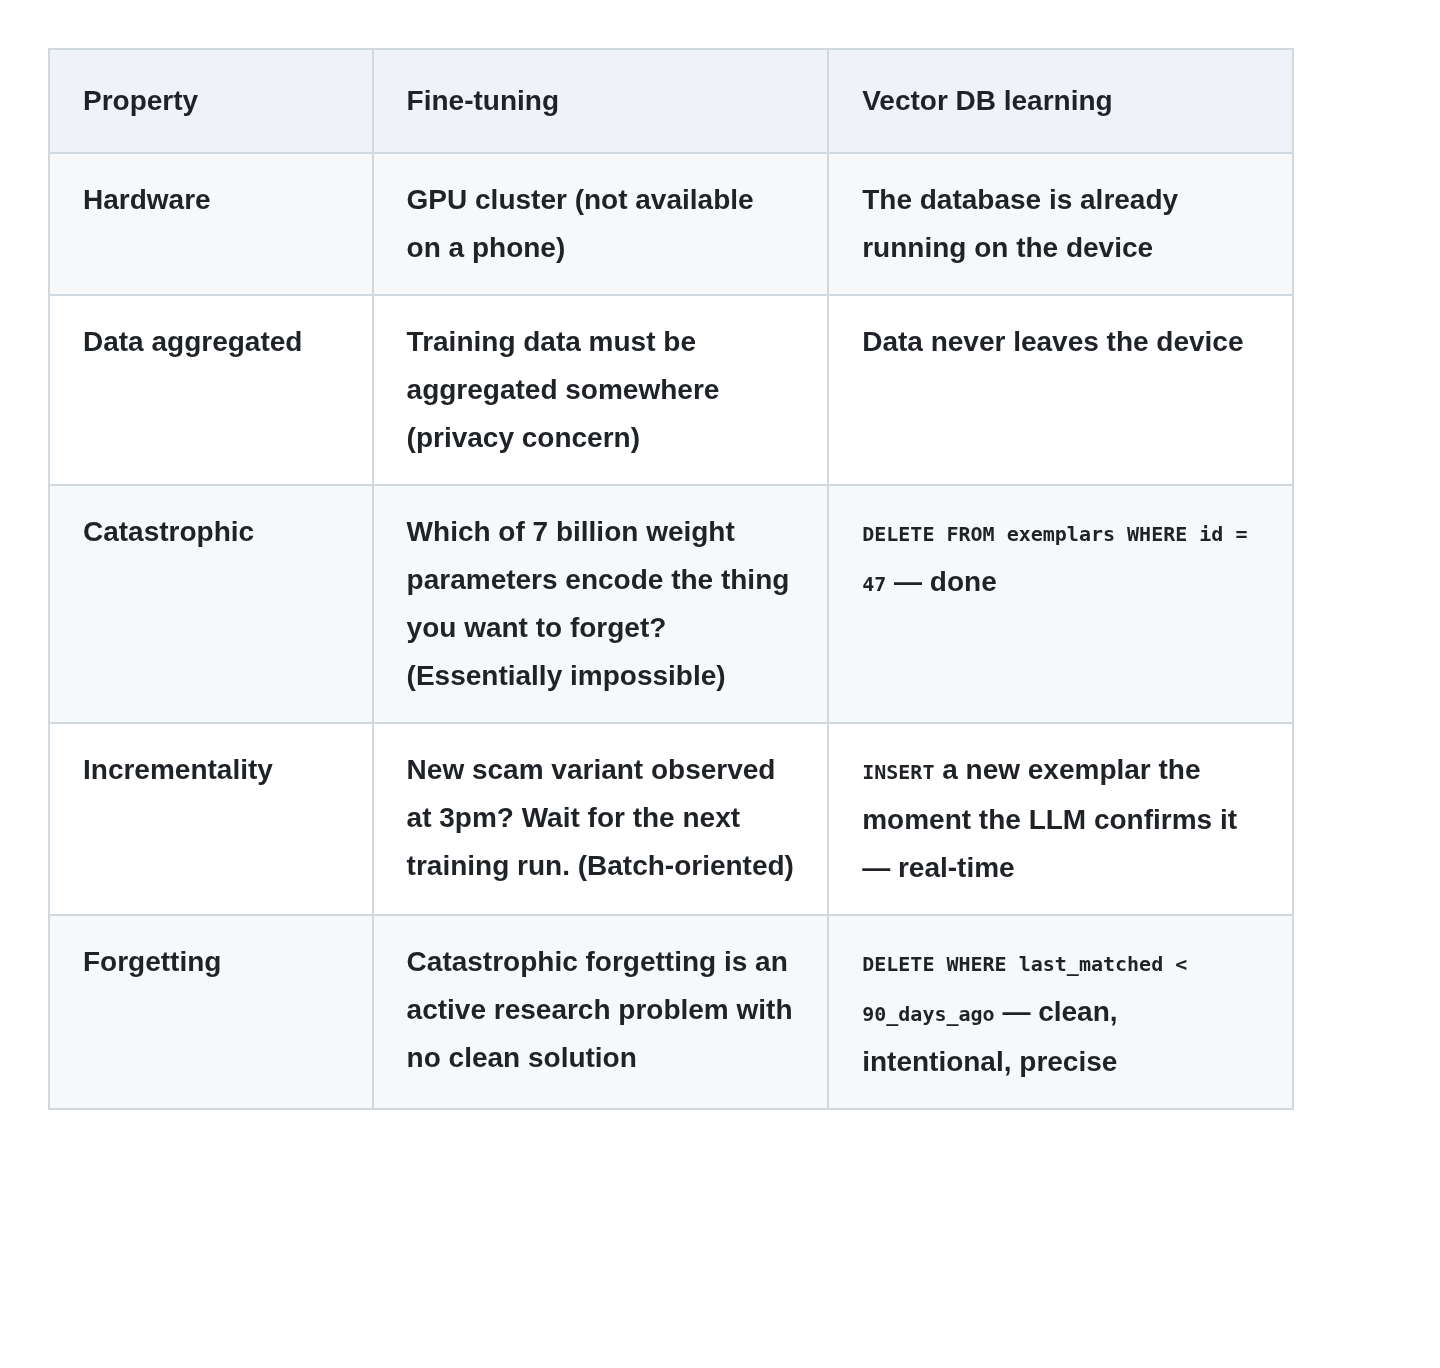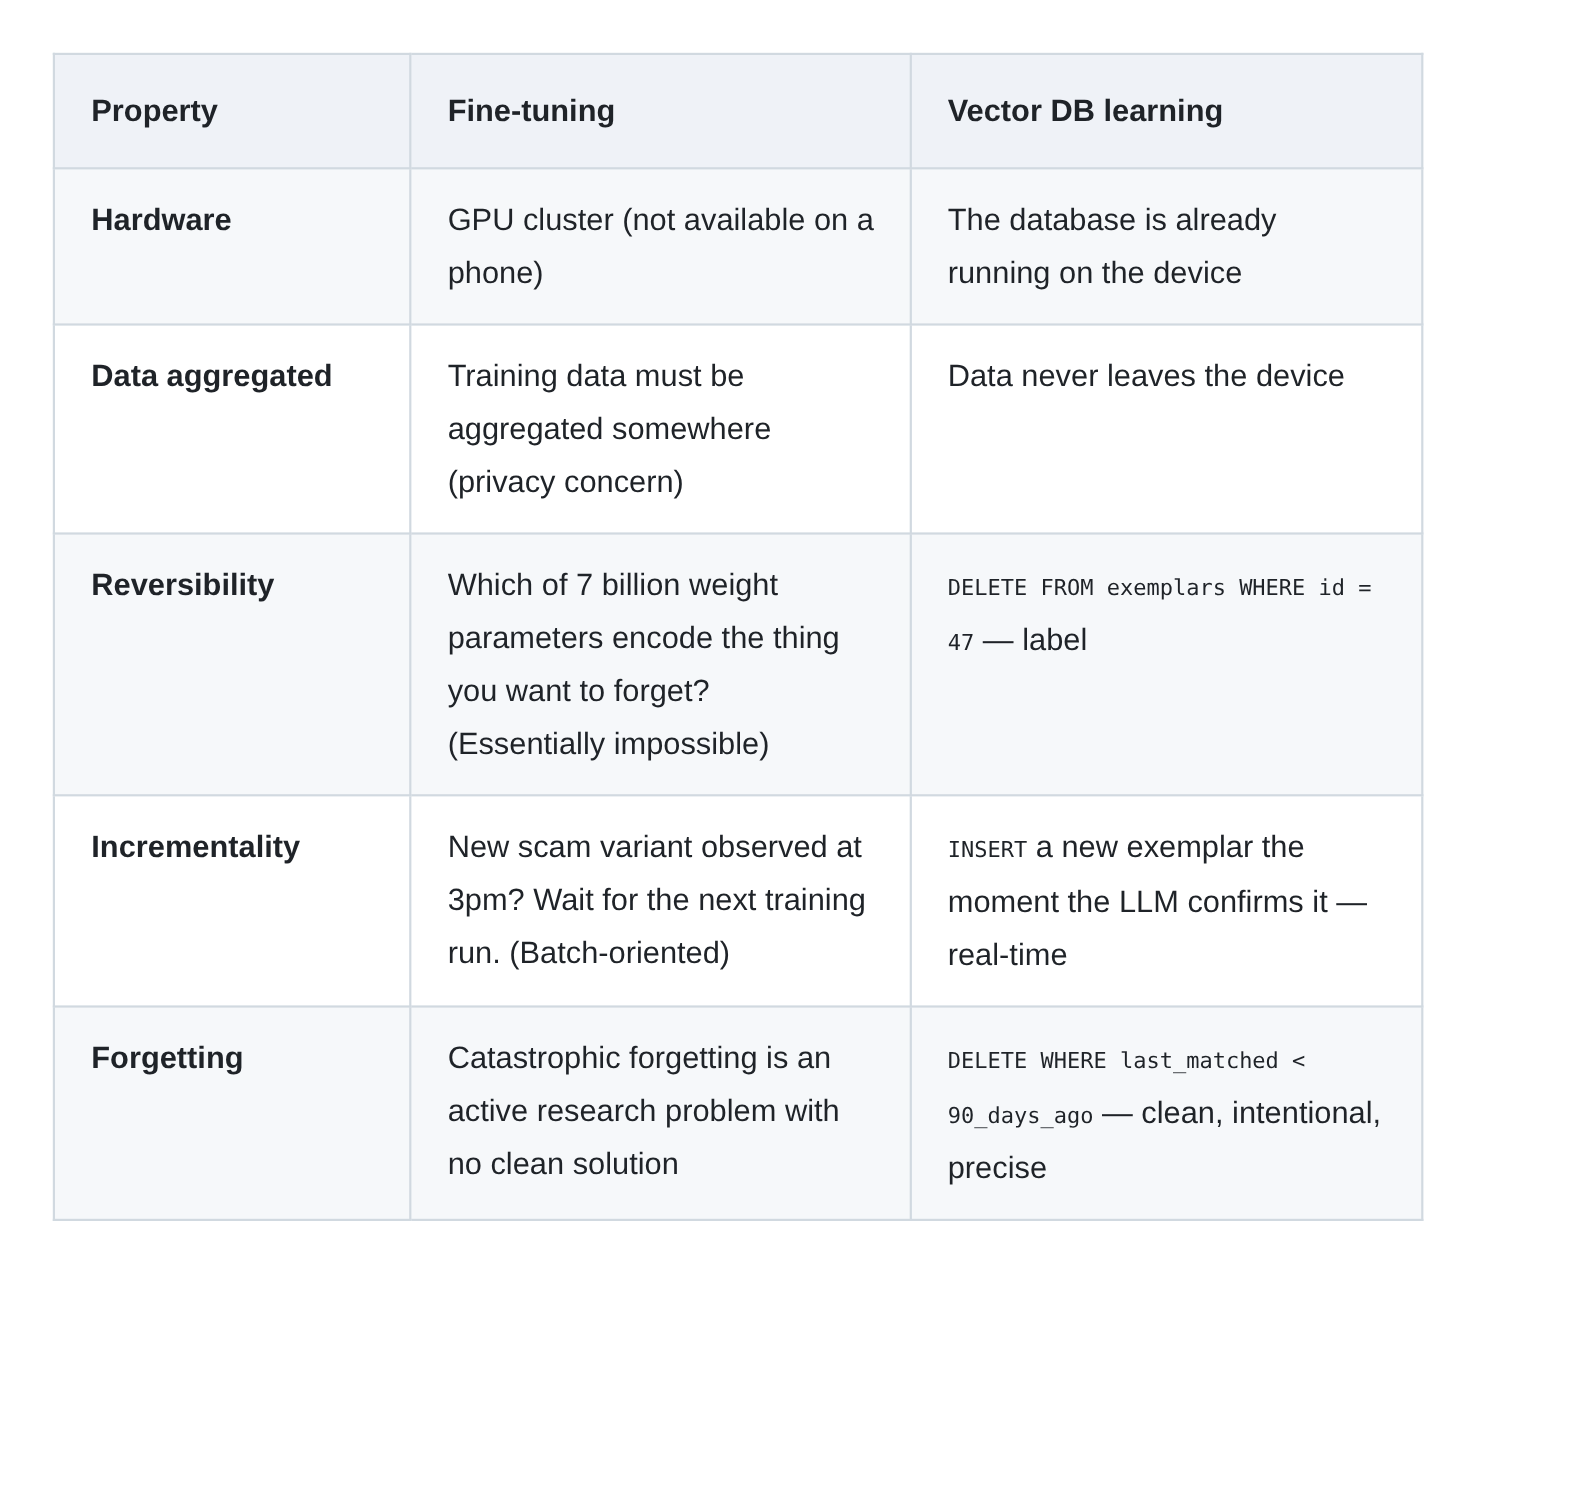--- a/index.html
+++ b/index.html
@@ -1,18 +1,18 @@
 <!DOCTYPE html>
 <html><head>
 <meta charset="utf-8">
 <style>
   html, body { margin: 0; padding: 0; background: #ffffff; }
   body { width: 1440px; height: 1368px; position: relative; font-family: "Liberation Sans", "DejaVu Sans", sans-serif; color: #1f2328; }
   table { position: absolute; left: 48px; top: 48px; width: 1246px; border-collapse: collapse; font-size: 28px; line-height: 48px; }
-  th, td { border: 2px solid #d1d9e0; padding: 22px 32px 22px 33px; vertical-align: top; text-align: left; }
+  th, td { border: 2px solid #d1d9e0; padding: 22px 32px 22px 33px; vertical-align: top; text-align: left; font-weight: bold; }
   th { background: #eff2f7; font-weight: bold; padding-top: 27px; padding-bottom: 27px; }
   tbody tr:nth-child(odd) td { background: #f6f8fa; }
   tbody tr:nth-child(even) td { background: #ffffff; }
   td.prop { font-weight: bold; }
   col.c1 { width: 336px; } col.c2 { width: 496px; } col.c3 { width: 511px; }
   code { font-family: "DejaVu Sans Mono", "Liberation Mono", monospace; font-size: 20px; }
 </style>
 </head>
 <body>
 
@@ -34,23 +34,23 @@
       <td class="prop">Hardware</td>
       <td>GPU cluster (not available on a phone)</td>
       <td><span>The database is already running on the device</span></td>
     </tr>
     <tr>
       <td class="prop">Data aggregated</td>
       <td>Training data must be aggregated somewhere (privacy concern)</td>
       <td><span>Data never leaves the device</span></td>
     </tr>
     <tr>
-      <td class="prop">Reversibility</td>
+      <td class="prop">Catastrophic</td>
       <td>Which of 7 billion weight parameters encode the thing you want to forget? (Essentially impossible)</td>
-      <td><code>DELETE FROM exemplars WHERE id = 47</code><span> — label</span></td>
+      <td><code>DELETE FROM exemplars WHERE id = 47</code><span> — done</span></td>
     </tr>
     <tr>
       <td class="prop">Incrementality</td>
       <td>New scam variant observed at 3pm? Wait for the next training run. (Batch-oriented)</td>
       <td><code>INSERT</code><span> a new exemplar the moment the LLM confirms it — real-time</span></td>
     </tr>
     <tr>
       <td class="prop">Forgetting</td>
       <td>Catastrophic forgetting is an active research problem with no clean solution</td>
       <td><code>DELETE WHERE last_matched &lt; 90_days_ago</code><span> — clean, intentional, precise</span></td>

